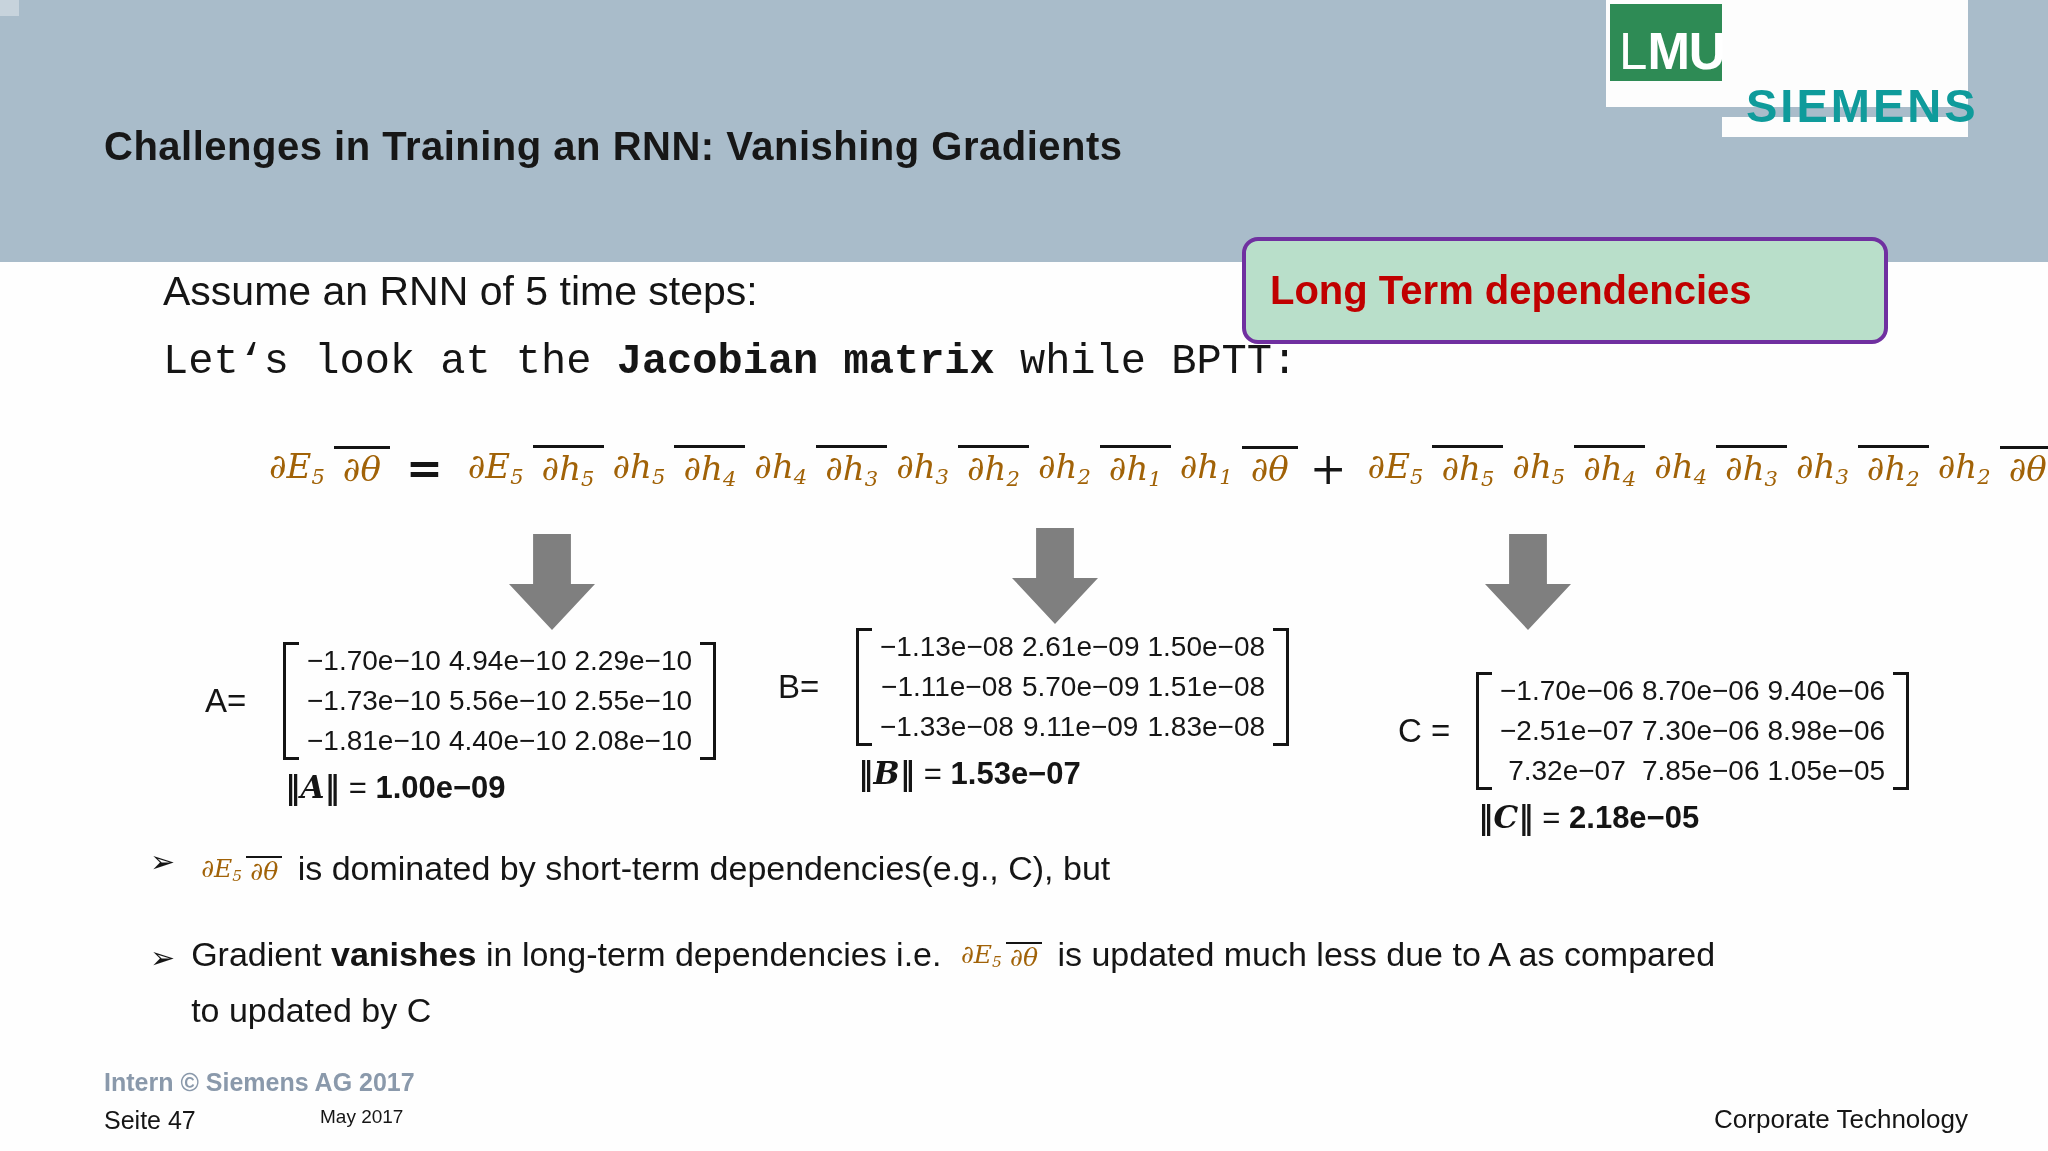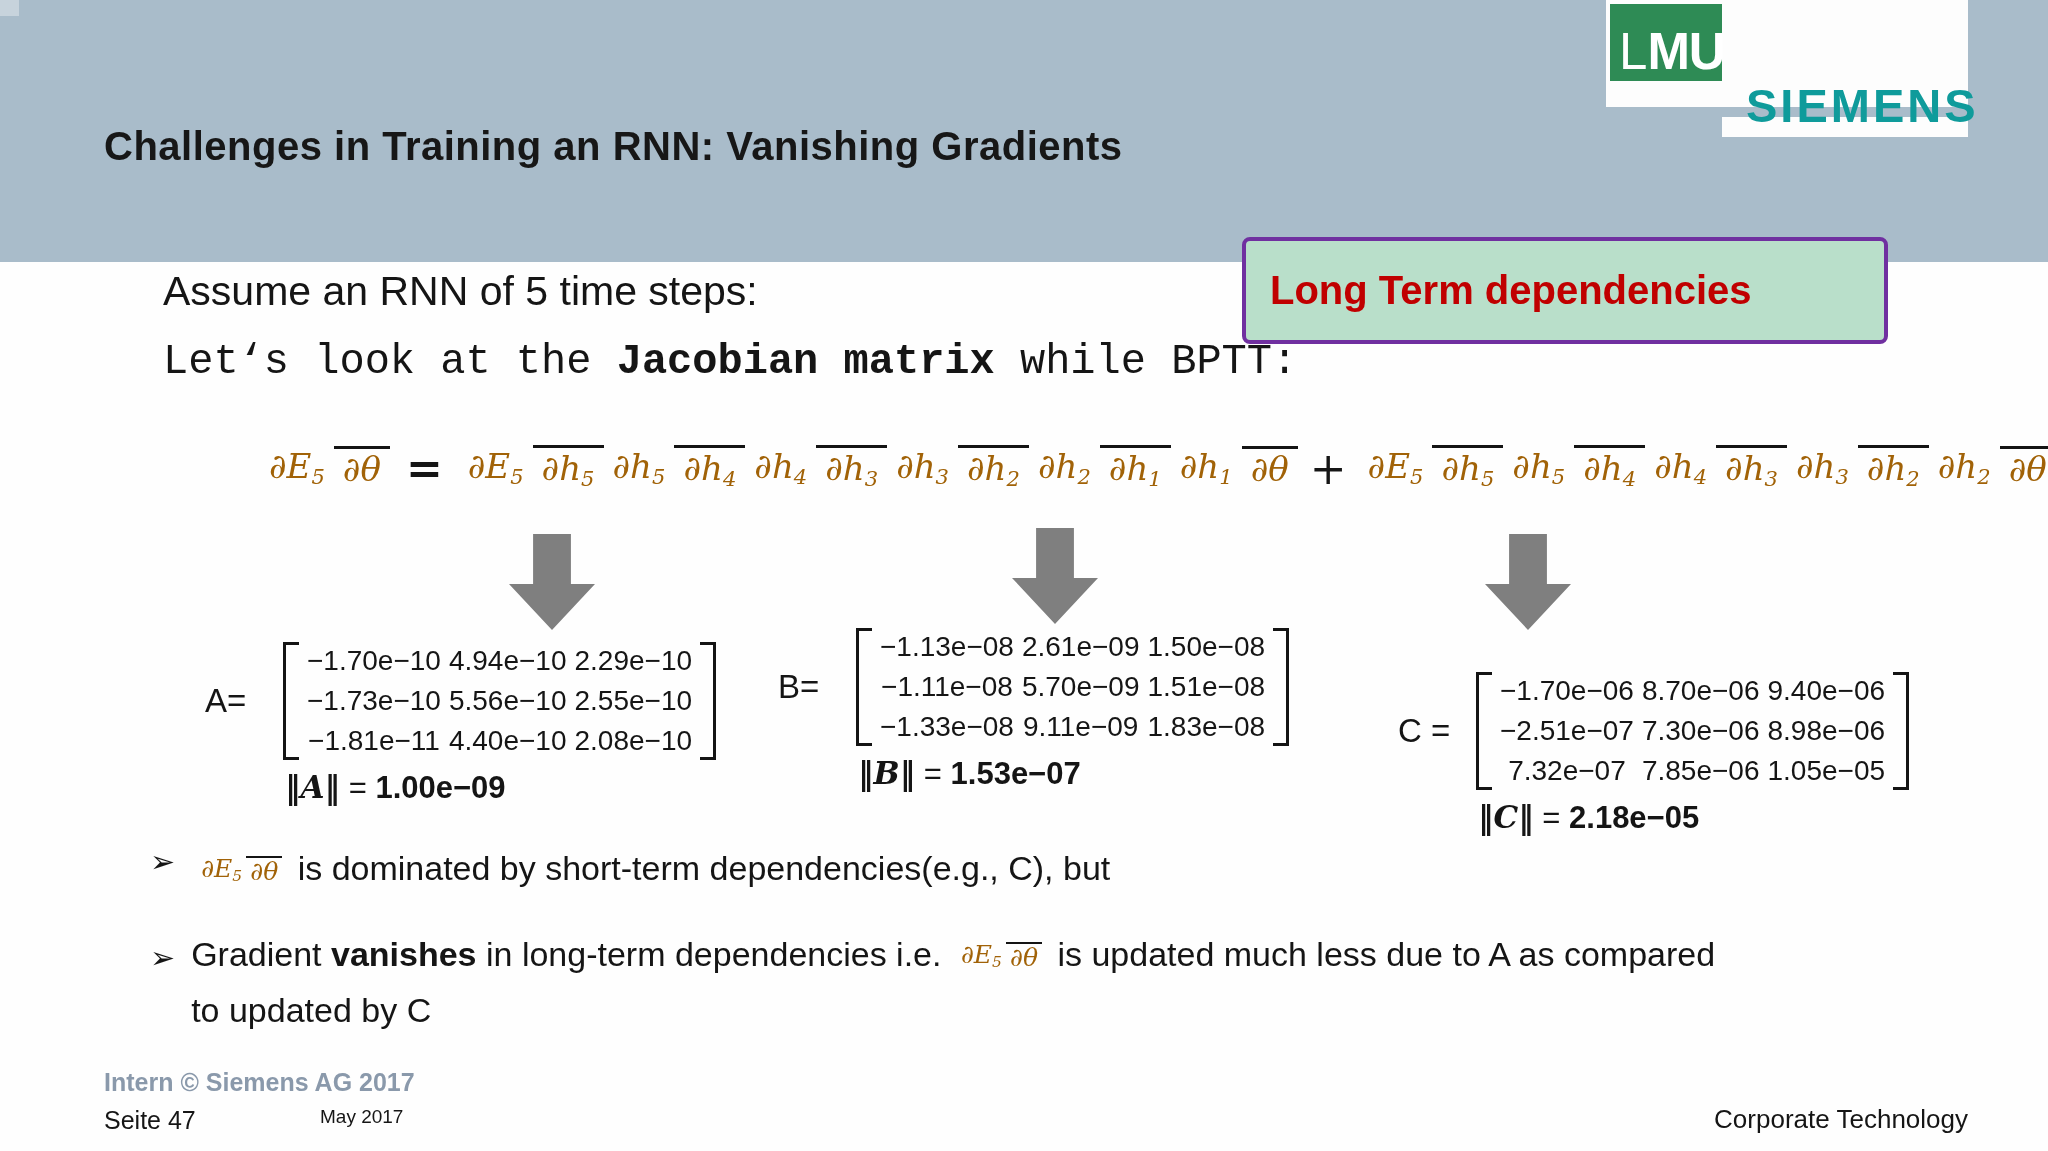--- a/index.html
+++ b/index.html
@@ -15,21 +15,21 @@
   .logo-white{position:absolute;left:1606px;top:0;width:362px;height:107px;background:#fdfdfd;}
   .logo-white2{position:absolute;left:1722px;top:117px;width:246px;height:20px;background:#fdfdfd;}
   .lmu-square{position:absolute;left:1610px;top:4px;width:112px;height:77px;background:var(--lmu_green);}
   .lmu-text{position:absolute;left:9px;bottom:4px;color:#fff;font-size:51px;line-height:1;}
   .lmu-l{font-weight:normal;}
   .lmu-mu{font-weight:bold;letter-spacing:-1px;}
   .siemens{position:absolute;left:1746px;top:48px;font-size:47px;font-weight:bold;color:var(--siemens_teal);letter-spacing:3px;margin-top:30px;}
 
   
   .callout{position:absolute;left:1242px;top:237px;width:646px;height:107px;box-sizing:border-box;
-           background:var(--callout_bg);border:4px solid var(--callout_border);border-radius:8px;
+           background:var(--callout_bg);border:4px solid var(--callout_border);border-radius:16px;
            display:flex;align-items:center;}
   .callout-label{margin-left:24px;font-size:40px;font-weight:bold;color:var(--callout_text);}
 
   
   .intro-line1{position:absolute;left:163px;top:268px;font-size:41px;}
   .intro-line2{position:absolute;left:163px;top:338px;font-size:42px;font-family:Liberation Mono, monospace;}
 
   
   .equation{position:absolute;left:260px;top:414px;width:1520px;height:108px;
             display:flex;align-items:center;}
@@ -194,21 +194,21 @@
       <div class="mrow">
         <span class="mlabel">A=</span>
         <span class="bracket bl"></span>
         <div class="mgrid">
           <span class="mcell">−1.70e−10</span>
           <span class="mcell">4.94e−10</span>
           <span class="mcell">2.29e−10</span>
           <span class="mcell">−1.73e−10</span>
           <span class="mcell">5.56e−10</span>
           <span class="mcell">2.55e−10</span>
-          <span class="mcell">−1.81e−11</span>
+          <span class="mcell">−1.81e−10</span>
           <span class="mcell">4.40e−10</span>
           <span class="mcell">2.08e−10</span>
         </div>
         <span class="bracket br"></span>
       </div>
       <div class="mnorm"><span class="mnorm-label">‖A‖</span><span class="mnorm-eq"> = </span><span class="mnorm-value">1.00e−09</span></div>
     </div>
   <div class="matrix-block m-b">
       <div class="mrow">
         <span class="mlabel">B=</span>

